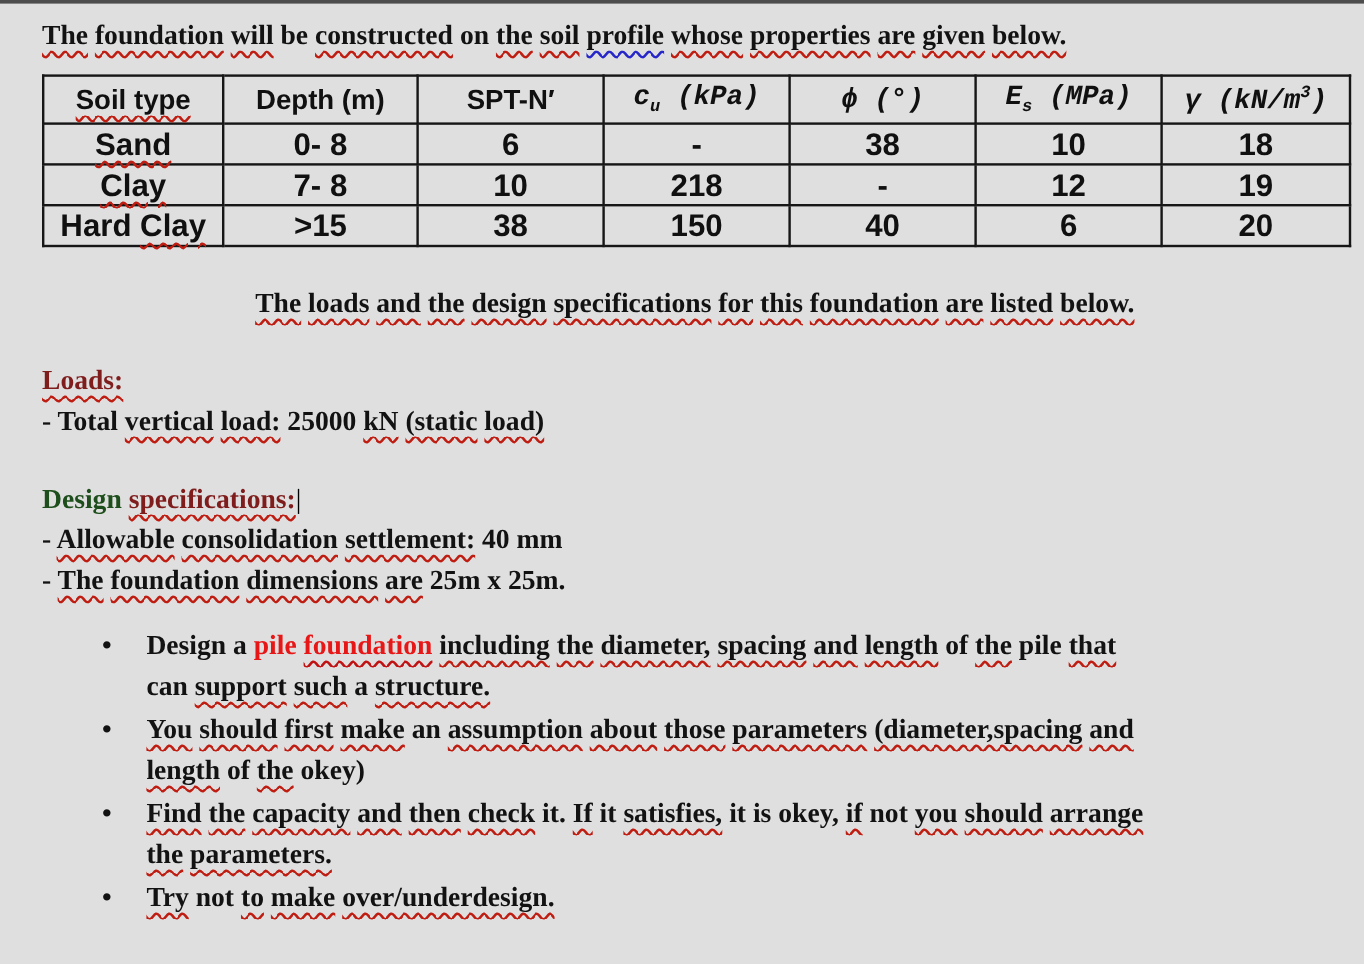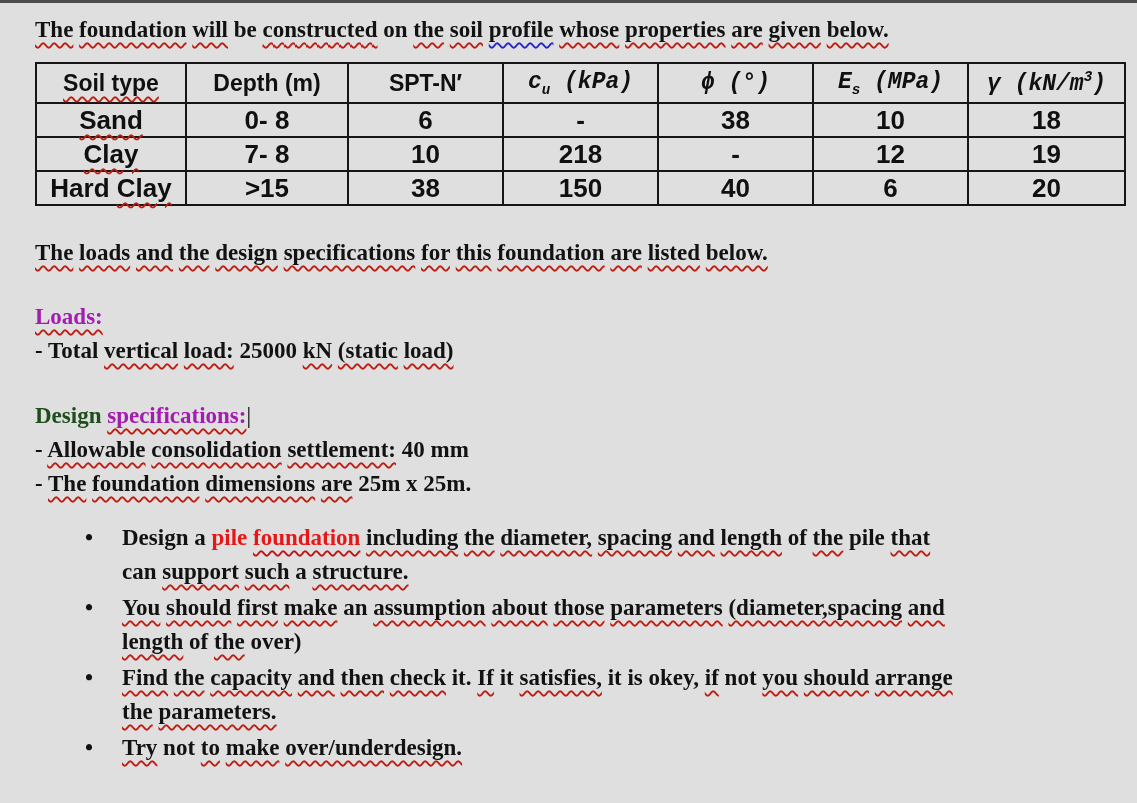--- a/index.html
+++ b/index.html
@@ -16,37 +16,37 @@
 
   .line { margin:0; font-size:23px; line-height:34px; white-space:pre-wrap; }
   .title { margin-top:2px; }
 
   
   .r { text-decoration-line:underline; text-decoration-style:wavy;
        text-decoration-color:#bf1d12; text-decoration-thickness:2.4px; text-underline-offset:5px; }
   .b { text-decoration-line:underline; text-decoration-style:wavy;
        text-decoration-color:#2626c9; text-decoration-thickness:2.4px; text-underline-offset:5px;text-align:center; }
   .g { color:#1d4e1b; }
-  .g.r { color:#a21caf; }
+  .g.r { color:#7f1d1d; }
   .hot { color:#e81717; }
   .hot.r { text-decoration-color:#c01212; }
   .cur { font-weight:400; color:#000; }
 
   table { border-collapse:collapse; table-layout:fixed; width:1089px; margin:15px 0 0 0;padding-left:30px; }
   th, td {
     border:2.6px solid #161616; text-align:center; vertical-align:middle;
     font-family:"Liberation Sans","DejaVu Sans",sans-serif; font-weight:bold;
     font-size:26px; color:#101010; padding:0; height:32px; white-space:pre-wrap;
   }
   thead th { height:38px; font-size:23px; }
   th.math { font-family:Liberation Mono, monospace; font-style:italic; }
   .sub { font-size:0.62em; vertical-align:sub; }
   .sup { font-size:0.62em; vertical-align:super; }
 
-  #para2 { margin-top:30px; }
+  #para2 { margin-top:30px;text-align:center; }
   #loads-heading { margin-top:30px; }
   #design-heading { margin-top:31px; }
 
   ul.bullets { list-style:none; margin:20px 0 0 0; padding:0; }
   ul.bullets li { position:relative; padding-left:87px; margin:0 0 2px 0; }
   ul.bullets .dot { position:absolute; left:50px; top:0; font-size:23px; line-height:34px; }
   .bline { font-size:23px; line-height:34px; white-space:pre-wrap; }
 </style>
 </head>
 <body>
@@ -120,21 +120,21 @@
 
     <ul class="bullets">
         <li>
           <span class="dot">•</span>
           <div class="bline"><span>Design a </span><span class="hot">pile </span><span class="hot r">foundation</span><span> </span><span class="r">including</span><span> </span><span class="r">the</span><span> </span><span class="r">diameter,</span><span> </span><span class="r">spacing</span><span> </span><span class="r">and</span><span> </span><span class="r">length</span><span> of </span><span class="r">the</span><span> pile </span><span class="r">that</span></div>
           <div class="bline"><span>can </span><span class="r">support</span><span> </span><span class="r">such</span><span> a </span><span class="r">structure.</span></div>
         </li>
         <li>
           <span class="dot">•</span>
           <div class="bline"><span class="r">You</span><span> </span><span class="r">should</span><span> </span><span class="r">first</span><span> </span><span class="r">make</span><span> an </span><span class="r">assumption</span><span> </span><span class="r">about</span><span> </span><span class="r">those</span><span> </span><span class="r">parameters</span><span> </span><span class="r">(diameter,spacing</span><span> </span><span class="r">and</span></div>
-          <div class="bline"><span class="r">length</span><span> of </span><span class="r">the</span><span> over)</span></div>
+          <div class="bline"><span class="r">length</span><span> of </span><span class="r">the</span><span> okey)</span></div>
         </li>
         <li>
           <span class="dot">•</span>
           <div class="bline"><span class="r">Find</span><span> </span><span class="r">the</span><span> </span><span class="r">capacity</span><span> </span><span class="r">and</span><span> </span><span class="r">then</span><span> </span><span class="r">check</span><span> it. </span><span class="r">If</span><span> it </span><span class="r">satisfies,</span><span> it is okey, </span><span class="r">if</span><span> not </span><span class="r">you</span><span> </span><span class="r">should</span><span> </span><span class="r">arrange</span></div>
           <div class="bline"><span class="r">the</span><span> </span><span class="r">parameters.</span></div>
         </li>
         <li>
           <span class="dot">•</span>
           <div class="bline"><span class="r">Try</span><span> not </span><span class="r">to</span><span> </span><span class="r">make</span><span> </span><span class="r">over/underdesign.</span></div>
         </li>

